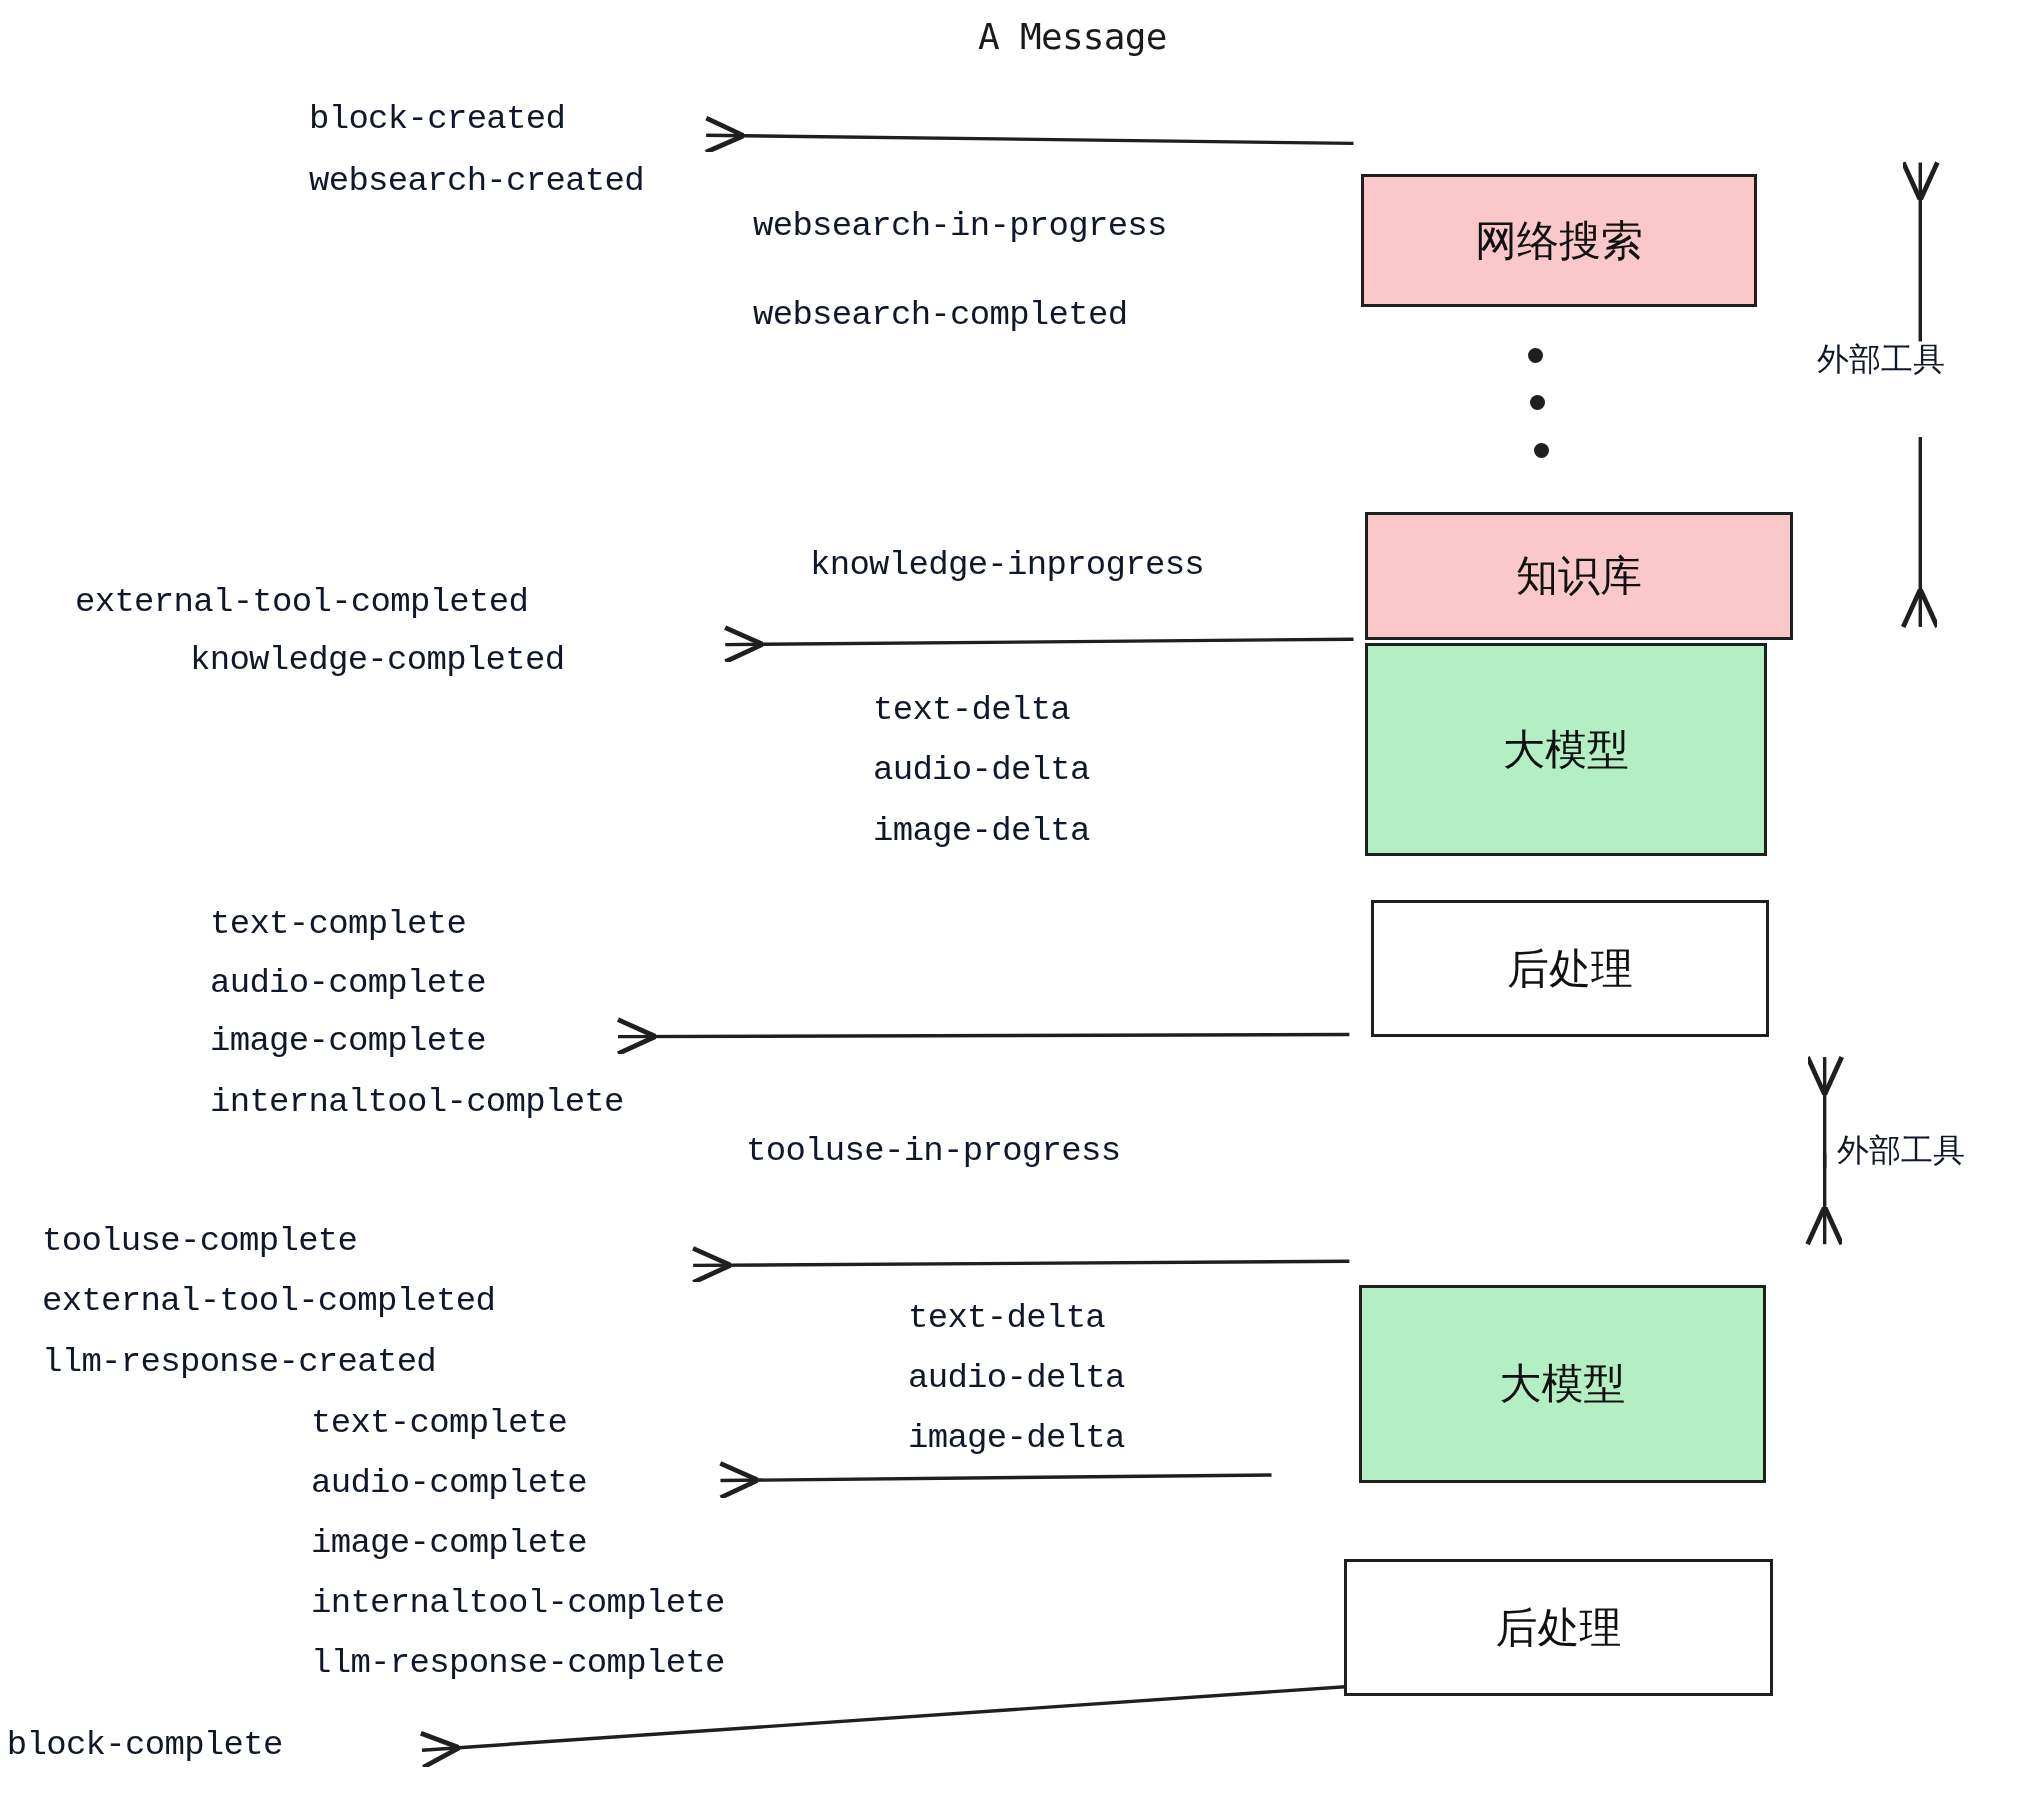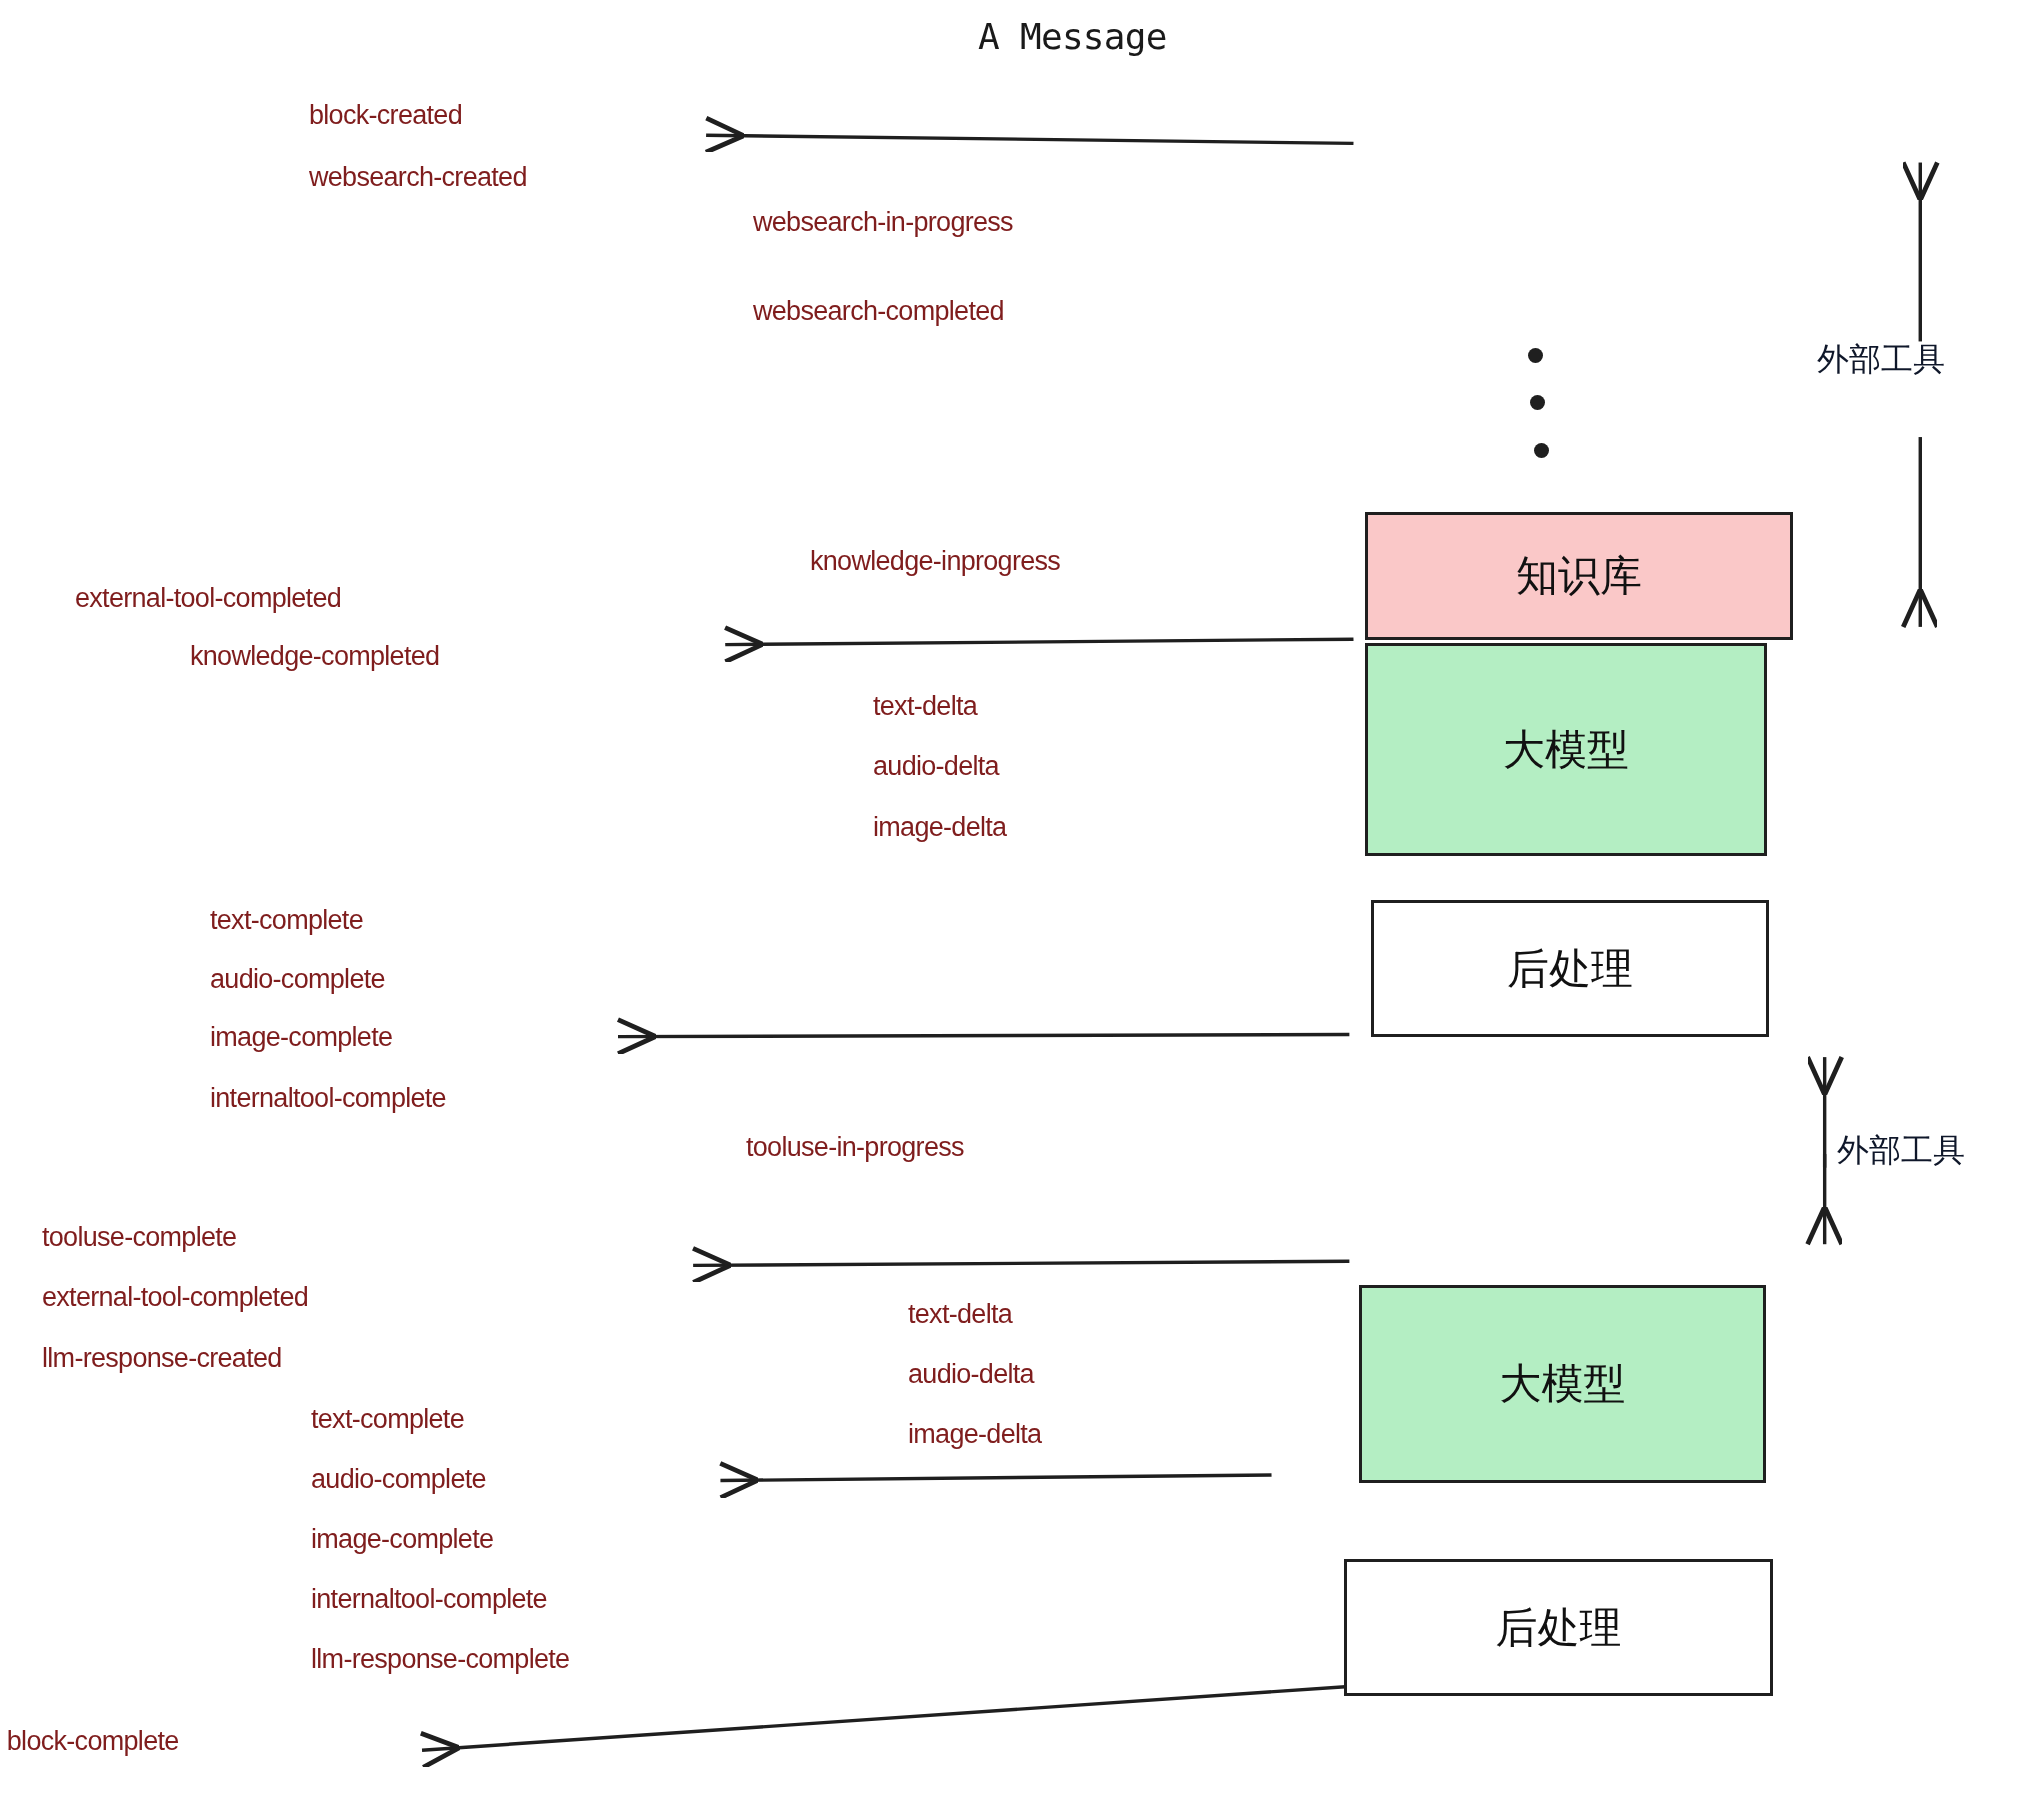--- a/index.html
+++ b/index.html
@@ -11,24 +11,24 @@
     position: relative;
     width: 2035px;
     height: 1796px;
     background: #ffffff;
     overflow: hidden;
     font-family: "DejaVu Sans Mono", "Liberation Mono", monospace;
   }
   
   .evt {
     position: absolute;
-    font-family: Liberation Sans, sans-serif;
-    font-size: 27px;
+    font-family: Liberation Mono, monospace;
+    font-size: 34px;
     line-height: 1.0;
-    color: #7f1d1d;
+    color: #0f172a;
     white-space: nowrap;
     letter-spacing: -0.7px;
     font-weight: 500;
   }
   .title {
     position: absolute;
     font-family: "DejaVu Sans Mono", "Liberation Mono", monospace;
     font-size: 36px;
     color: #1a1a1a;
     white-space: nowrap;
@@ -107,20 +107,23 @@
 
     <line x1="2812" y1="500" x2="2812" y2="238" stroke="#1f1f1f" stroke-width="5" marker-end="url(#ahu)"></line>
     <line x1="2812" y1="640" x2="2812" y2="918" stroke="#1f1f1f" stroke-width="5" marker-end="url(#ahu)"></line>
 
     <line x1="2672" y1="1710" x2="2672" y2="1548" stroke="#1f1f1f" stroke-width="5" marker-end="url(#ahu)"></line>
     <line x1="2672" y1="1690" x2="2672" y2="1822" stroke="#1f1f1f" stroke-width="5" marker-end="url(#ahu)"></line>
   </svg>
 
   <div class="title" style="left:978px; top:15.7px;">A Message</div>
 
+  <div class="box" style="left:1361px; top:174px; width:396px; height:133px; background:#fac8c8;">
+    <span>网络搜索</span>
+  </div>
 
   <div class="box" style="left:1365px; top:512px; width:428px; height:128px; background:#fac8c8;">
     <span>知识库</span>
   </div>
 
   <div class="box" style="left:1365px; top:643px; width:402px; height:213px; background:#b4eec3;">
     <span>大模型</span>
   </div>
 
   <div class="box" style="left:1371px; top:900px; width:398px; height:137px; background:#ffffff;">

